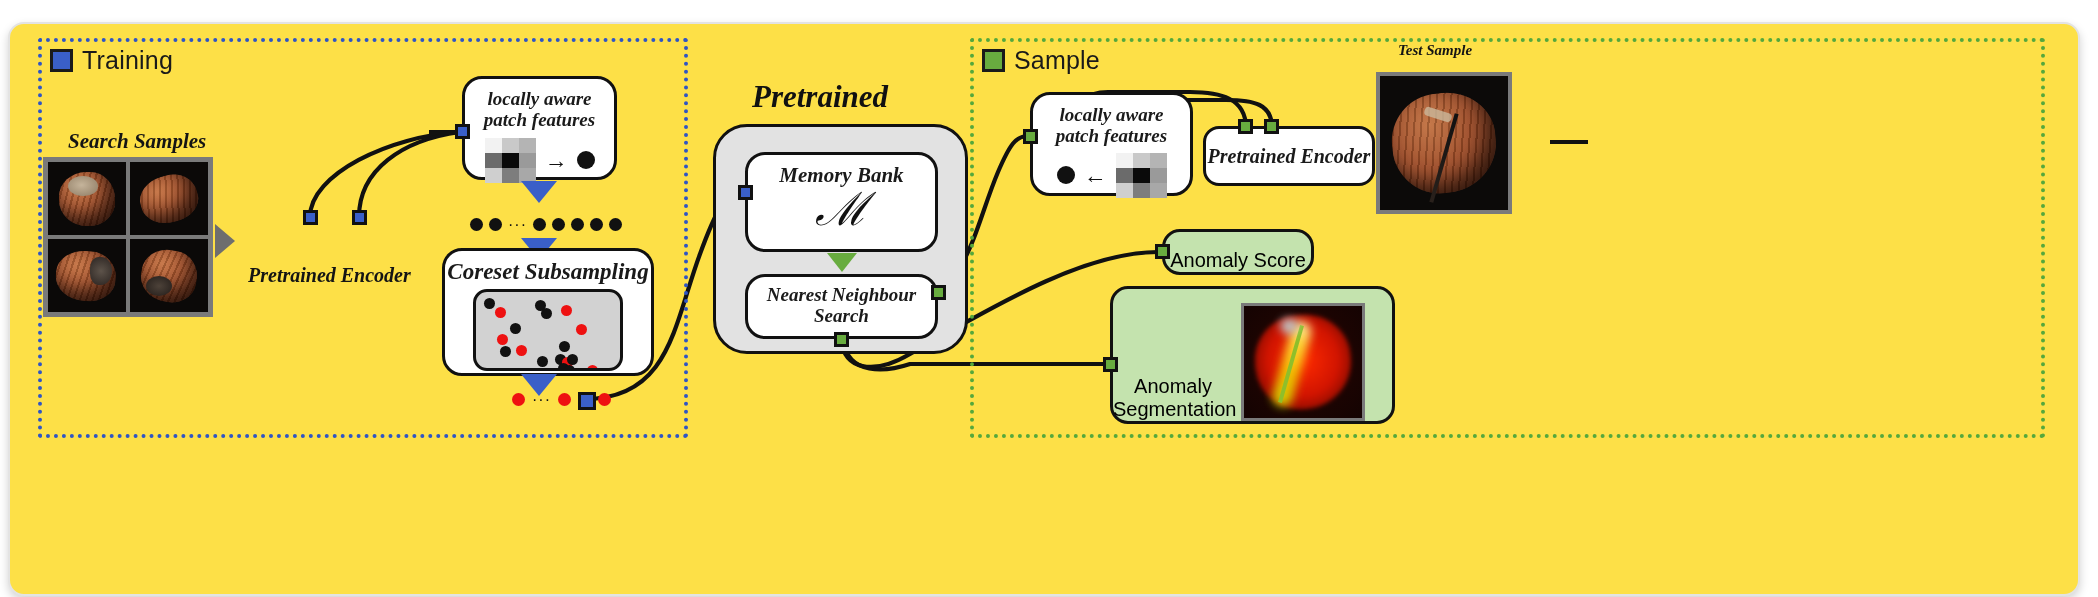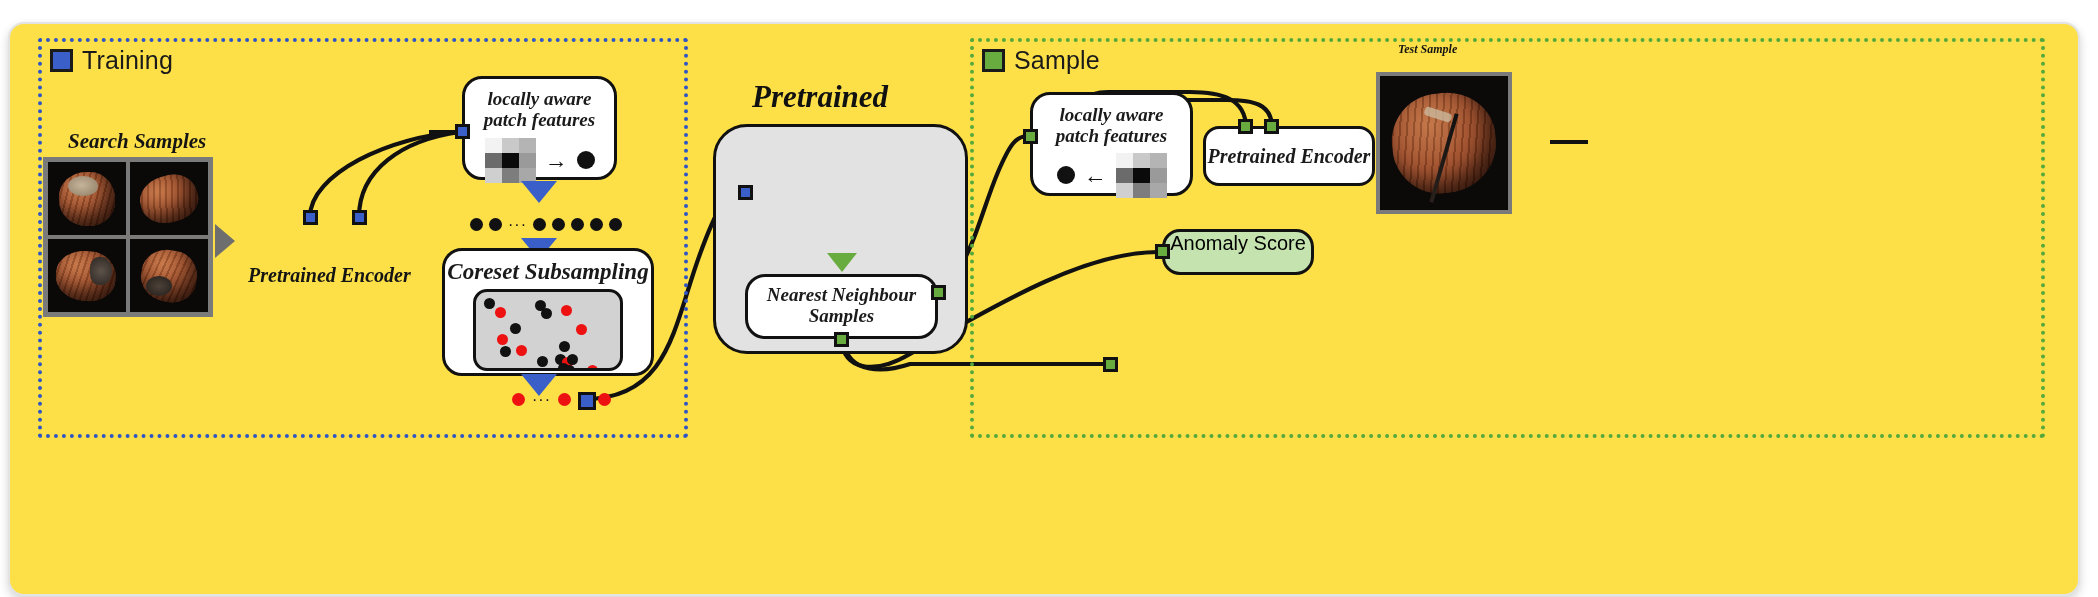--- a/index.html
+++ b/index.html
@@ -88,21 +88,21 @@
 
   
   .tri{position:absolute;width:0;height:0;}
   .tri.down-blue{border-left:18px solid transparent;border-right:18px solid transparent;border-top:22px solid #3a5fc8;}
   .tri.down-green{border-left:15px solid transparent;border-right:15px solid transparent;border-top:19px solid #68ac3f;}
   .tri.left-gray{border-top:17px solid transparent;border-bottom:17px solid transparent;border-right:20px solid #6e6e6e;}
   .tri.left-green{border-top:17px solid transparent;border-bottom:17px solid transparent;border-right:20px solid #68ac3f;}
 
   
   .greenbox{position:absolute;background:#c4e3ae;border:3.5px solid #111;border-radius:18px;box-sizing:border-box;
-            display:flex;align-items:flex-start;}
+            display:flex;align-items:flex-end;}
 
   
   .photo{position:absolute;background:#0c0a09;border:4px solid #7a7a7a;box-sizing:border-box;overflow:hidden;}
   .crack{position:absolute;background:#1b1512;transform-origin:center;}
   
   .heat{position:absolute;overflow:hidden;
         background:radial-gradient(ellipse at 50% 48%,#2b0704 0%,#1b0402 62%,#140302 100%);}
 </style>
 </head>
 <body>
@@ -234,26 +234,30 @@
         <span class="ell">···</span>
       <span class="d r"></span>
         <span class="d r"></span>
         <span class="d r"></span>
     </div>
     <span class="chip blue" style="left:568px;top:368px;width:18px;height:18px;"></span>
 
     <div id="patchcore-title" style="left:742px;top:55px;">Pretrained</div>
     <div id="patchcore-box" style="left:703px;top:100px;width:255px;height:230px;"></div>
 
+    <div class="node" style="left:735px;top:128px;width:193px;height:100px;">
+      <div class="cap" style="font-size:21px;margin-top:9px;">Memory Bank</div>
+      <div style="text-align:center;font-family:'Liberation Serif',serif;font-style:italic;font-size:46px;line-height:.95;color:#111;">ℳ</div>
+    </div>
     <span class="chip blue" style="left:728px;top:161px;"></span>
     <div class="tri down-green" style="left:817px;top:229px;"></div>
 
     <div class="node" style="left:735px;top:250px;width:193px;height:65px;">
       <div class="cap" style="font-size:19px;margin-top:7px;">Nearest Neighbour</div>
-      <div class="cap" style="font-size:19px;">Samples</div>
+      <div class="cap" style="font-size:19px;">Search</div>
     </div>
     <span class="chip green" style="left:921px;top:261px;"></span>
     <span class="chip green" style="left:824px;top:308px;"></span>
 
     <div class="section" id="test-panel"></div>
     <div class="sec-head" style="left:972px;top:22px;">
       <span class="sec-chip green"></span>
       <span class="sec-title">Sample</span>
     </div>
 
@@ -279,34 +283,53 @@
     <span class="chip green" style="left:1013px;top:105px;"></span>
 
     <div class="node" style="left:1193px;top:102px;width:172px;height:60px;border-radius:16px;
                 display:flex;align-items:center;justify-content:center;">
       <div class="cap" style="font-size:20px;">Pretrained Encoder</div>
     </div>
     <span class="chip green" style="left:1228px;top:95px;"></span>
     <span class="chip green" style="left:1254px;top:95px;"></span>
     <div class="tri left-green" style="left:1367px;top:116px;"></div>
 
-    <div class="slabel" style="left:1388px;top:18px;font-size:12px;">Test Sample</div>
+    <div class="slabel" style="left:1388px;top:18px;font-size:15px;">Test Sample</div>
     <div class="photo" style="left:1366px;top:48px;width:136px;height:142px;">
       <div style="position:absolute;left:50%;top:50%;transform:translate(-50%,-50%) rotate(-6deg);
                   width:104px;height:100px;border-radius:46% 48% 50% 46%/48% 46% 50% 48%;
                   background:repeating-linear-gradient(100deg,rgba(0,0,0,.18) 0 2px,rgba(255,255,255,.06) 2px 7px),
                              radial-gradient(ellipse at 38% 30%,#c1703f,#9e4b26 45%,#6f2e14 78%,#421a0a 100%);
                   box-shadow:inset -8px -10px 20px rgba(0,0,0,.55);"></div>
       <div class="crack" style="left:62px;top:36px;width:4px;height:92px;transform:rotate(16deg);
                   background:linear-gradient(#111,#2a211c);"></div>
       <div style="position:absolute;left:44px;top:34px;width:28px;height:9px;transform:rotate(18deg);
                   background:#cbb89b;opacity:.8;border-radius:4px;"></div>
     </div>
 
     <div class="greenbox" style="left:1152px;top:205px;width:152px;height:46px;justify-content:center;">
       <div class="cap" style="font-size:20px;">Anomaly Score</div>
     </div>
     <span class="chip green" style="left:1145px;top:220px;"></span>
 
+    <div class="greenbox" style="left:1100px;top:262px;width:285px;height:138px;">
+      <div style="width:120px;text-align:center;">
+        <div class="cap" style="font-size:20px;">Anomaly</div>
+        <div class="cap" style="font-size:20px;">Segmentation</div>
+      </div>
+      <div class="heat" style="position:relative;left:8px;width:124px;height:118px;border:3px solid #7a7a7a;box-sizing:border-box;">
+        <div style="position:absolute;left:50%;top:50%;transform:translate(-50%,-50%) rotate(-6deg);
+                    width:96px;height:94px;border-radius:46% 48% 50% 46%/48% 46% 50% 48%;
+                    background:radial-gradient(ellipse at 50% 48%,#ff2b00 0%,#d11400 52%,#7c0a00 82%,#2d0400 100%);
+                    filter:blur(2px);"></div>
+        <div style="position:absolute;left:38px;top:14px;width:20px;height:88px;transform:rotate(16deg);
+                    background:linear-gradient(180deg,#fff5b0,#ffe13a 25%,#f2c400 60%,#c9d400 100%);
+                    filter:blur(5px);opacity:.95;border-radius:10px;"></div>
+        <div style="position:absolute;left:45px;top:18px;width:4px;height:80px;transform:rotate(16deg);
+                    background:#8fbf2a;filter:blur(.6px);"></div>
+        <div style="position:absolute;left:36px;top:12px;width:18px;height:16px;border-radius:50%;
+                    background:#bcd3d8;filter:blur(4px);opacity:.85;"></div>
+      </div>
+    </div>
     <span class="chip green" style="left:1093px;top:333px;"></span>
 
   </div>
 </div>
 
 </body></html>

